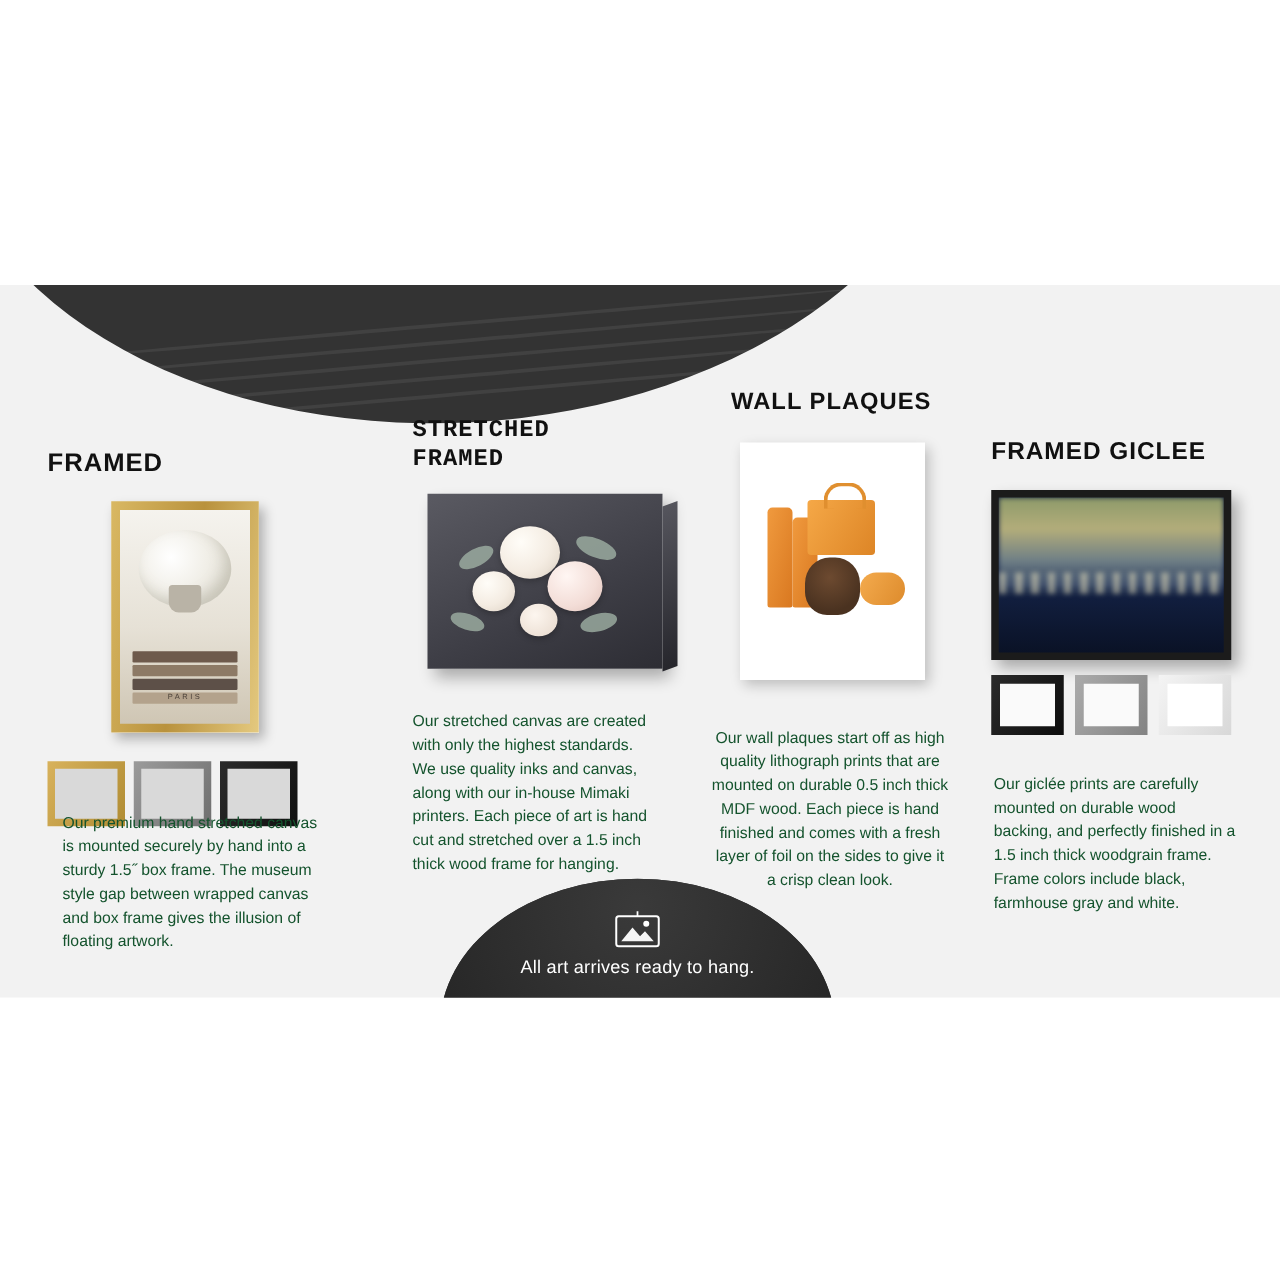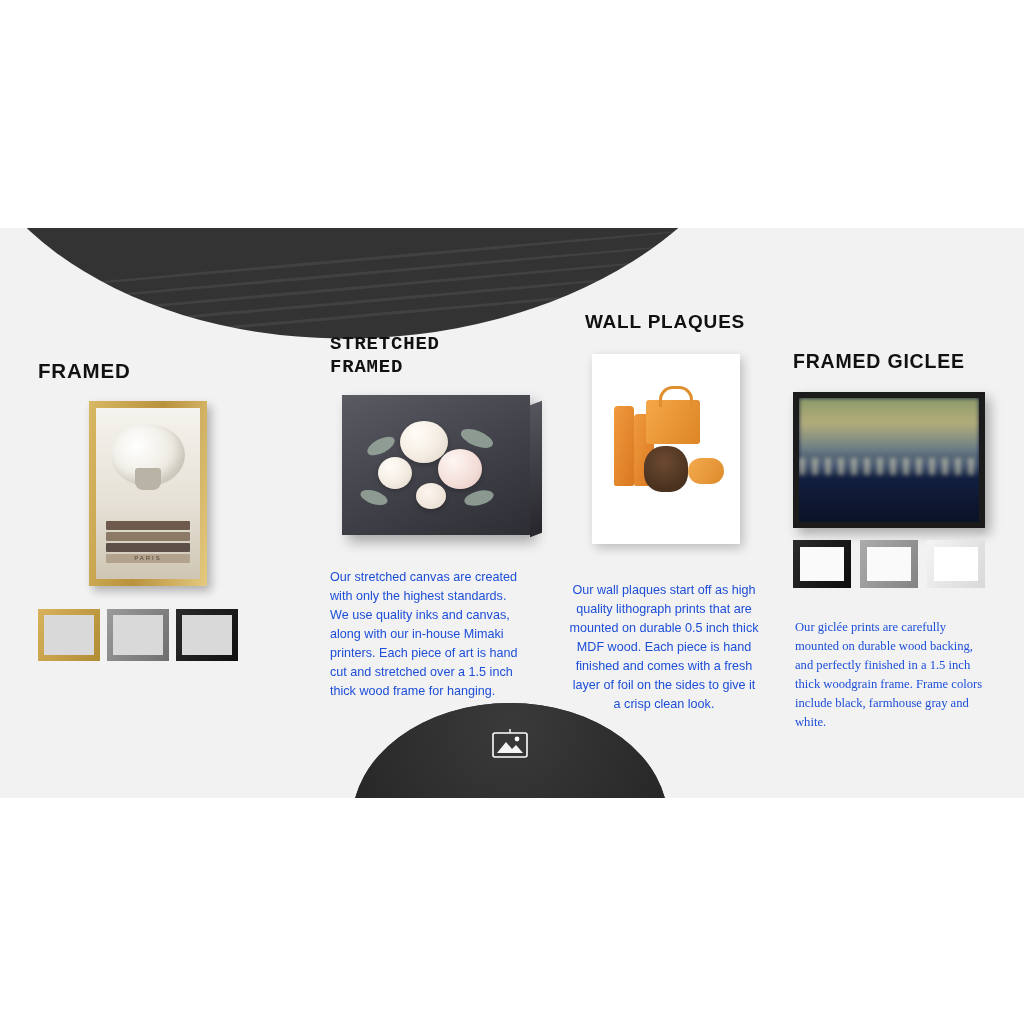--- a/index.html
+++ b/index.html
@@ -112,21 +112,21 @@
   .col {
     position: absolute;
   }
   .col-title {
     font-weight: bold;
     color: #111111;
     letter-spacing: 0.8px;
     line-height: 1.22;
   }
   .col-body {
-    color: #1d4ed8;
+    color: #14532d;
     font-size: 12.6px;
     line-height: 1.52;
   }
 
   
   #col1 { left: 38px; top: 130px; width: 250px; }
   #col1 .col-title { font-size: 20.5px; }
   #col1 .art-wrap { margin-top: 18px; position: relative; height: 205px; }
   .floating-frame {
     position: absolute;
@@ -312,21 +312,21 @@
   }
   .frame-swatches {
     position: absolute;
     left: 0;
     top: 190px;
     display: flex;
     gap: 9px;
   }
   .fsw { width: 58px; height: 48px; padding: 7px 7px 7px 7px; box-sizing: border-box; }
   .fsw .face { width: 100%; height: 100%; background: #fafafa; }
-  #col4 .col-body { position: absolute; top: 255px; left: 2px; width: 196px; font-family: Liberation Serif, serif; }
+  #col4 .col-body { position: absolute; top: 255px; left: 2px; width: 196px; }
 </style>
 </head>
 <body>
 
 <div id="banner">
 
   <div class="dark-swoosh">
     <div class="stripe" style="left:30px; top:200px; width:700px; transform:rotate(-2deg);"></div>
     <div class="stripe" style="left:20px; top:214px; width:720px; transform:rotate(-2deg);"></div>
     <div class="stripe" style="left:10px; top:228px; width:740px; transform:rotate(-2deg);"></div>
@@ -360,20 +360,21 @@
           </div>
         <div class="swatch" style="background:linear-gradient(120deg,#9b9b9b,#6f6f6f);">
             <div class="face"></div>
           </div>
         <div class="swatch" style="background:linear-gradient(120deg,#2b2b2b,#101010);">
             <div class="face"></div>
           </div>
       </div>
     </div>
 
+    <p class="col-body">Our premium hand stretched canvas is mounted securely by hand into a sturdy 1.5˝ box frame. The museum style gap between wrapped canvas and box frame gives the illusion of floating artwork.</p>
   </div>
 
   <div class="col" id="col2">
     <div class="col-title">
       <span>STRETCHED</span><br>
       <span>FRAMED</span>
     </div>
 
     <div class="canvas-block">
       <div class="side"></div>
@@ -431,15 +432,16 @@
   </div>
 
   <div class="bottom-arc">
     <div class="arc-inner"></div>
     <svg class="arc-icon" viewBox="0 0 42 34">
       <rect x="4" y="6" width="34" height="24" rx="2" fill="none" stroke="#ffffff" stroke-width="1.6"></rect>
       <path d="M8 26 L17 15 L23 22 L27 18 L34 26 Z" fill="#ffffff" opacity="0.95"></path>
       <circle cx="28" cy="12" r="2.4" fill="#ffffff"></circle>
       <path d="M21 6 L21 2" stroke="#ffffff" stroke-width="1.4"></path>
     </svg>
+    <div class="arc-text">All art arrives ready to hang.</div>
   </div>
 
 </div>
 
 </body></html>

